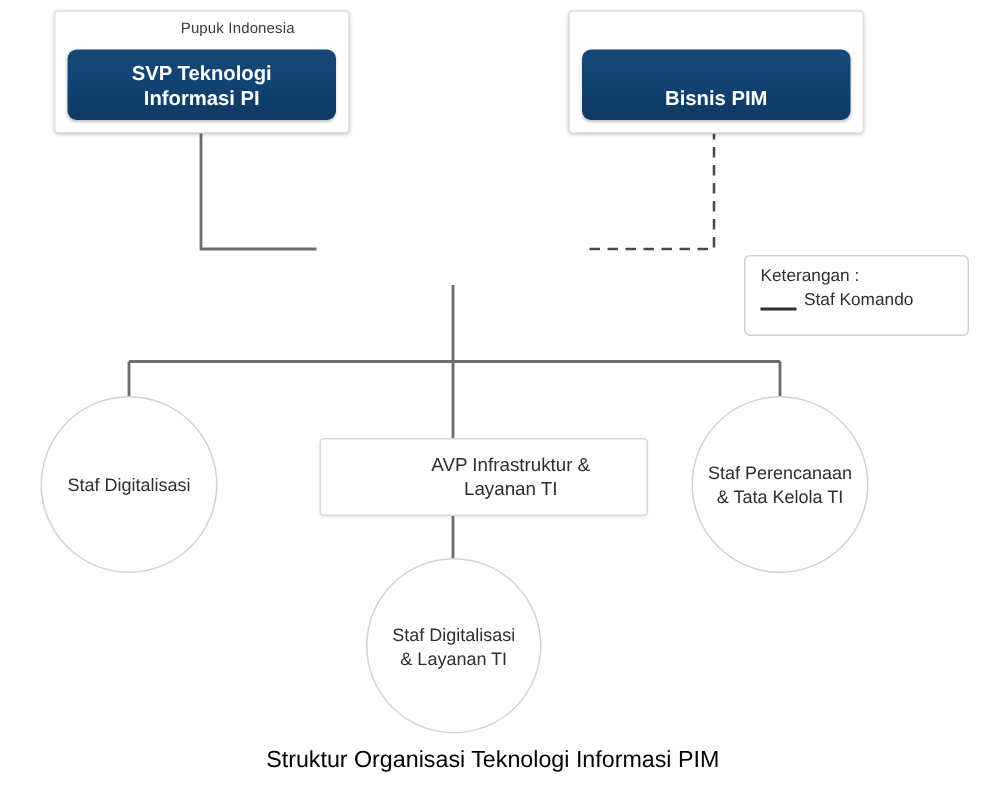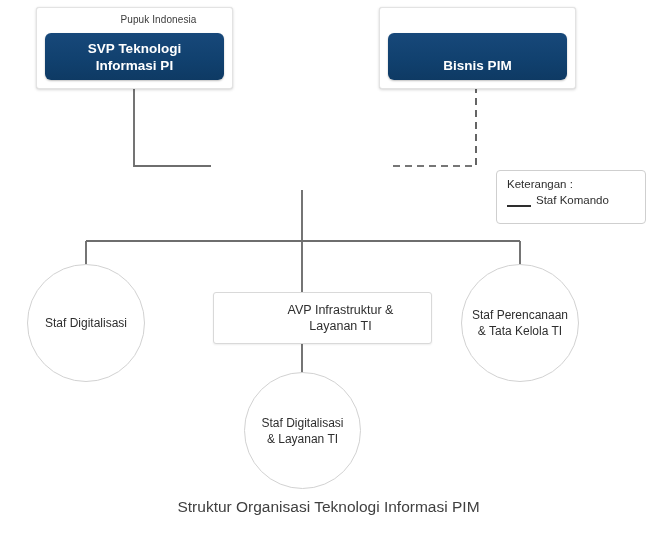--- a/index.html
+++ b/index.html
@@ -132,21 +132,21 @@
     top: 5px;
   }
 
   
   .caption {
     position: absolute;
     left: 0;
     right: 0;
     top: 497px;
     text-align: center;
-    color: #404040;
+    color: #000000;
     font-size: 15.5px;
     line-height: 20px;
   }
 </style>
 </head>
 <body>
 
 <div id="canvas">
 
   <svg class="edges" viewBox="0 0 657 539" xmlns="http://www.w3.org/2000/svg">

